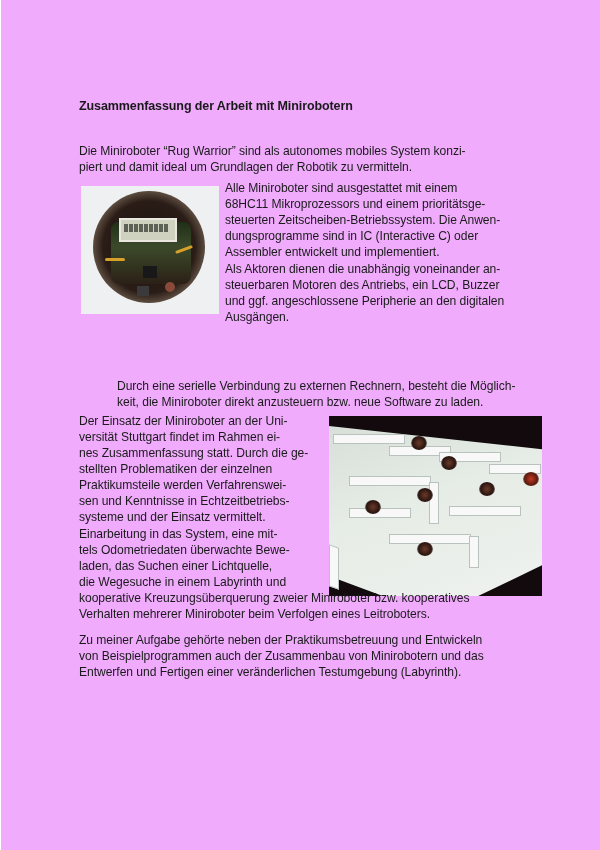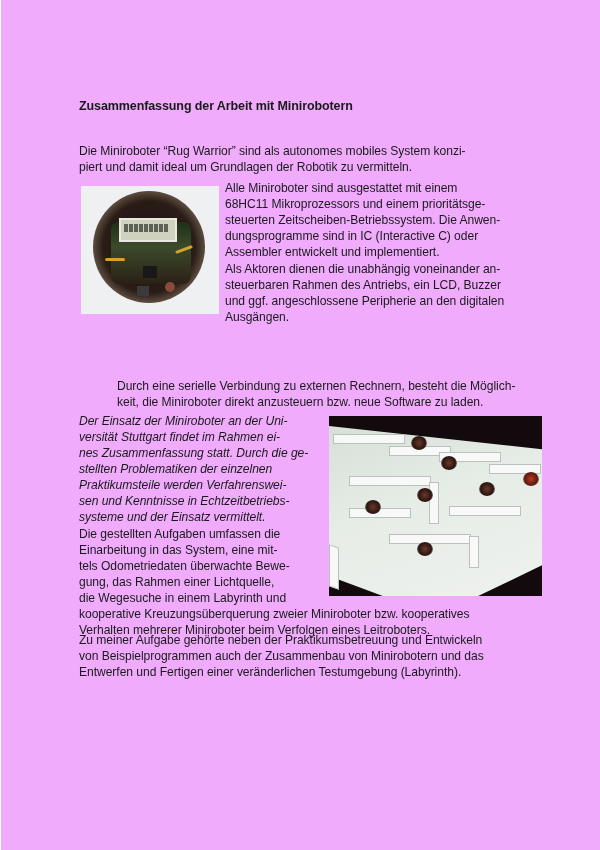--- a/index.html
+++ b/index.html
@@ -7,21 +7,21 @@
          font-family: "Liberation Sans", sans-serif; color: #1a1a1a; }
   .page { position: absolute; left: 1px; top: 0; width: 600px; height: 850px; background: #f0abfc; }
   .title { position: absolute; left: 78px; top: 99px; font-size: 12.5px; font-weight: bold; letter-spacing: -0.1px; }
   .para { position: absolute; font-size: 12.1px; line-height: 16px; margin: 0; letter-spacing: -0.05px; }
   .para span { display: block; white-space: nowrap; }
   .p1 { left: 78px; top: 143px; }
   .p2 { left: 224px; top: 180px; }
   .p3 { left: 224px; top: 261px; }
   .p4 { left: 78px; top: 327px; }
   .p5 { left: 78px; top: 378px; margin-left: 38px; }
-  .p6 { left: 78px; top: 413px; font-style: italic; }
+  .p6 { left: 78px; top: 413px; }
   .p7 { left: 78px; top: 526px; }
   .p8 { left: 78px; top: 632px; }
   .photo { position: absolute; overflow: hidden; }
   .robot-photo { left: 80px; top: 186px; width: 138px; height: 128px; background: #eef0f2; }
   .robot-shell { position: absolute; left: 12px; top: 5px; width: 112px; height: 112px; border-radius: 50%;
                  background: radial-gradient(circle at 50% 50%, #1b1411 0%, #2a1c16 58%, #5a4a3e 70%, #c9c3bc 78%, #e4e2df 85%, #f0f0f0 100%); }
   .robot-board { position: absolute; left: 30px; top: 36px; width: 80px; height: 62px;
                  background: linear-gradient(180deg, #203018 0%, #3b4a2a 40%, #2b2016 100%); border-radius: 8px; }
   .robot-lcd { position: absolute; left: 38px; top: 32px; width: 54px; height: 20px; background: #cfd2bf; border: 2px solid #e9e7df; }
   .robot-lcd-text { position: absolute; left: 43px; top: 38px; width: 44px; height: 8px; background: repeating-linear-gradient(90deg, #5e6156 0 4px, #cfd2bf 4px 5px); }
@@ -63,21 +63,21 @@
   <p class="para p2">
     <span>Alle Miniroboter sind ausgestattet mit einem</span>
     <span>68HC11 Mikroprozessors und einem prioritätsge-</span>
     <span>steuerten Zeitscheiben-Betriebssystem. Die Anwen-</span>
     <span>dungsprogramme sind in IC (Interactive C) oder</span>
     <span>Assembler entwickelt und implementiert.</span>
   </p>
 
   <p class="para p3">
     <span>Als Aktoren dienen die unabhängig voneinander an-</span>
-    <span>steuerbaren Rahmen des Antriebs, ein LCD, Buzzer</span>
+    <span>steuerbaren Motoren des Antriebs, ein LCD, Buzzer</span>
     <span>und ggf. angeschlossene Peripherie an den digitalen</span>
     <span>Ausgängen.</span>
   </p>
 
 
   <p class="para p5">
     <span>Durch eine serielle Verbindung zu externen Rechnern, besteht die Möglich-</span>
     <span>keit, die Miniroboter direkt anzusteuern bzw. neue Software zu laden.</span>
   </p>
 
@@ -107,24 +107,23 @@
     <div class="bot" style="left:82px;top:20px;"></div>
     <div class="bot" style="left:112px;top:40px;"></div>
     <div class="bot red" style="left:194px;top:56px;"></div>
     <div class="bot" style="left:150px;top:66px;"></div>
     <div class="bot" style="left:88px;top:72px;"></div>
     <div class="bot" style="left:36px;top:84px;"></div>
     <div class="bot" style="left:88px;top:126px;"></div>
   </div>
 
   <p class="para p7">
-    <span>Die gestellten Aufgaben umfassen die</span>
     <span>Einarbeitung in das System, eine mit-</span>
     <span>tels Odometriedaten überwachte Bewe-</span>
-    <span>gung, das Rahmen einer Lichtquelle,</span>
+    <span>laden, das Suchen einer Lichtquelle,</span>
     <span>die Wegesuche in einem Labyrinth und</span>
     <span>kooperative Kreuzungsüberquerung zweier Miniroboter bzw. kooperatives</span>
     <span>Verhalten mehrerer Miniroboter beim Verfolgen eines Leitroboters.</span>
   </p>
 
   <p class="para p8">
     <span>Zu meiner Aufgabe gehörte neben der Praktikumsbetreuung und Entwickeln</span>
     <span>von Beispielprogrammen auch der Zusammenbau von Minirobotern und das</span>
     <span>Entwerfen und Fertigen einer veränderlichen Testumgebung (Labyrinth).</span>
   </p>

